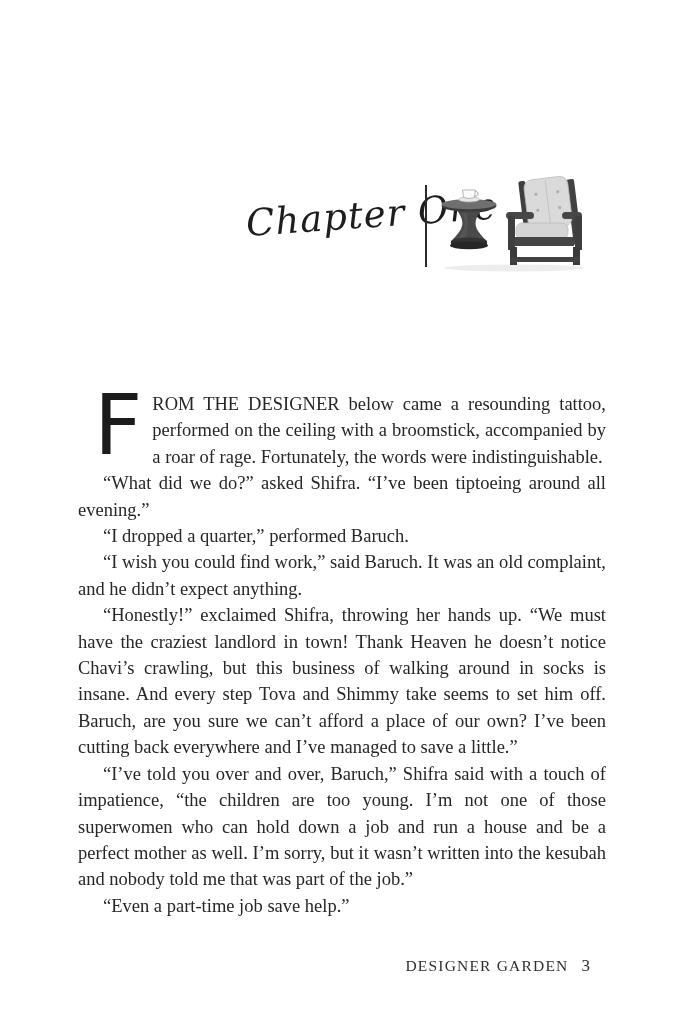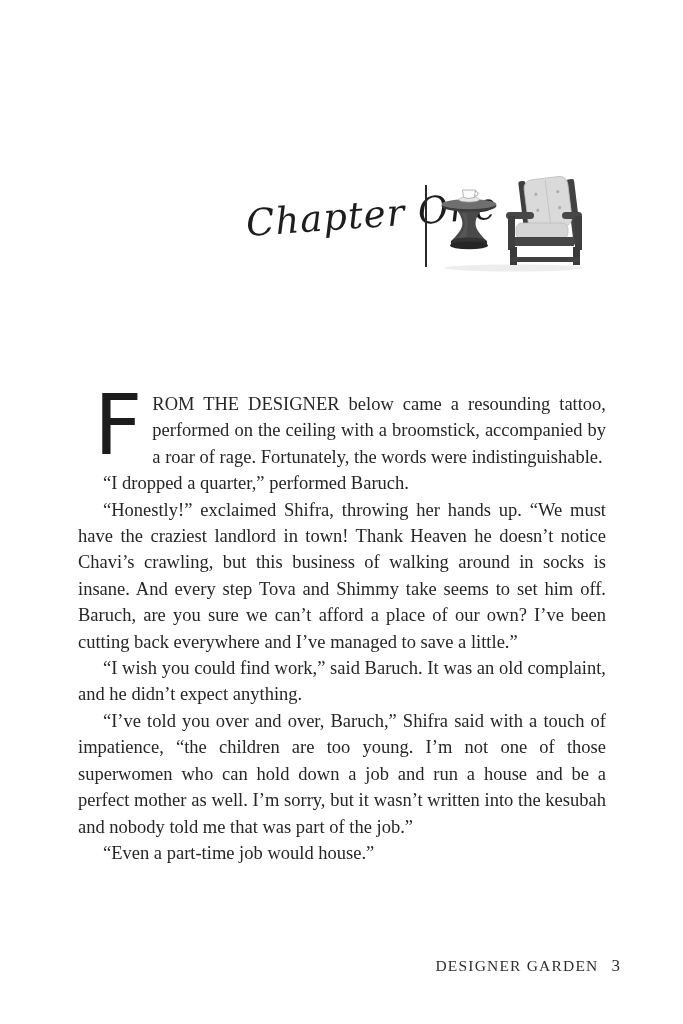--- a/index.html
+++ b/index.html
@@ -65,21 +65,21 @@
     font-size: 84px;
     line-height: 64px;
     height: 72px;
     color: #1c1c1c;
     padding: 2px 10px 0 16px;
   }
 
   
   .page-footer {
     position: absolute;
-    right: 63px;
+    right: 93px;
     top: 956px;
     font-size: 15.5px;
     letter-spacing: 1.2px;
     color: #2e2e2e;
     white-space: nowrap;
   }
   .page-footer .folio {
     font-size: 17px;
     letter-spacing: 0;
     margin-left: 13px;
@@ -139,24 +139,25 @@
 
         <rect x="74" y="74" width="7" height="18" fill="#3a3a3a"></rect>
         <rect x="137" y="74" width="7" height="18" fill="#3a3a3a"></rect>
         <rect x="74" y="84" width="70" height="5" fill="#414141"></rect>
       </g>
     </svg>
   </div>
 
   <main class="body-text">
     <p class="first-para"><span class="dropcap">F</span><span>ROM THE DESIGNER</span><span> below came a resounding tattoo, performed on the ceiling with a broomstick, accompanied by a roar of rage. Fortunately, the words were indistinguishable.</span></p>
+    <p>“What did we do?” asked Shifra. “I’ve been tiptoeing around all evening.”</p>
     <p>“I dropped a quarter,” performed Baruch.</p>
+    <p>“I wish you could find work,” said Baruch. It was an old complaint, and he didn’t expect anything.</p>
     <p>“Honestly!” exclaimed Shifra, throwing her hands up. “We must have the craziest landlord in town! Thank Heaven he doesn’t notice Chavi’s crawling, but this business of walking around in socks is insane. And every step Tova and Shimmy take seems to set him off. Baruch, are you sure we can’t afford a place of our own? I’ve been cutting back everywhere and I’ve managed to save a little.”</p>
-    <p>“I wish you could find work,” said Baruch. It was an old complaint, and he didn’t expect anything.</p>
     <p>“I’ve told you over and over, Baruch,” Shifra said with a touch of impatience, “the children are too young. I’m not one of those superwomen who can hold down a job and run a house and be a perfect mother as well. I’m sorry, but it wasn’t written into the kesubah and nobody told me that was part of the job.”</p>
-    <p>“Even a part-time job would house.”</p>
+    <p>“Even a part-time job save help.”</p>
   </main>
 
   <footer class="page-footer">
     <span>DESIGNER GARDEN</span><span class="folio">3</span>
   </footer>
 
 </div>
 
 </body></html>

